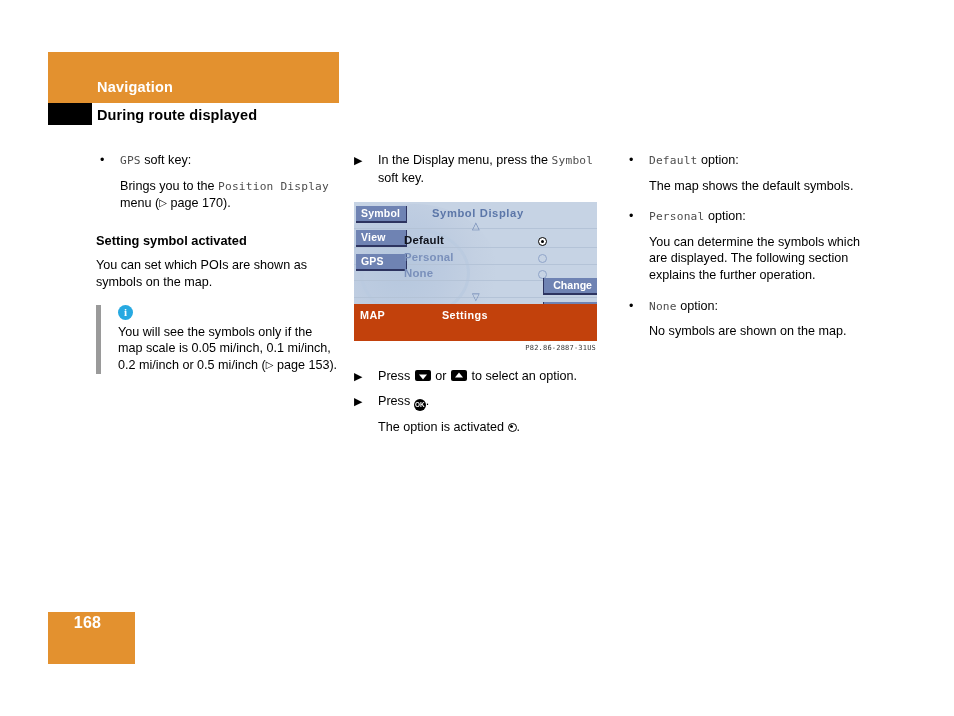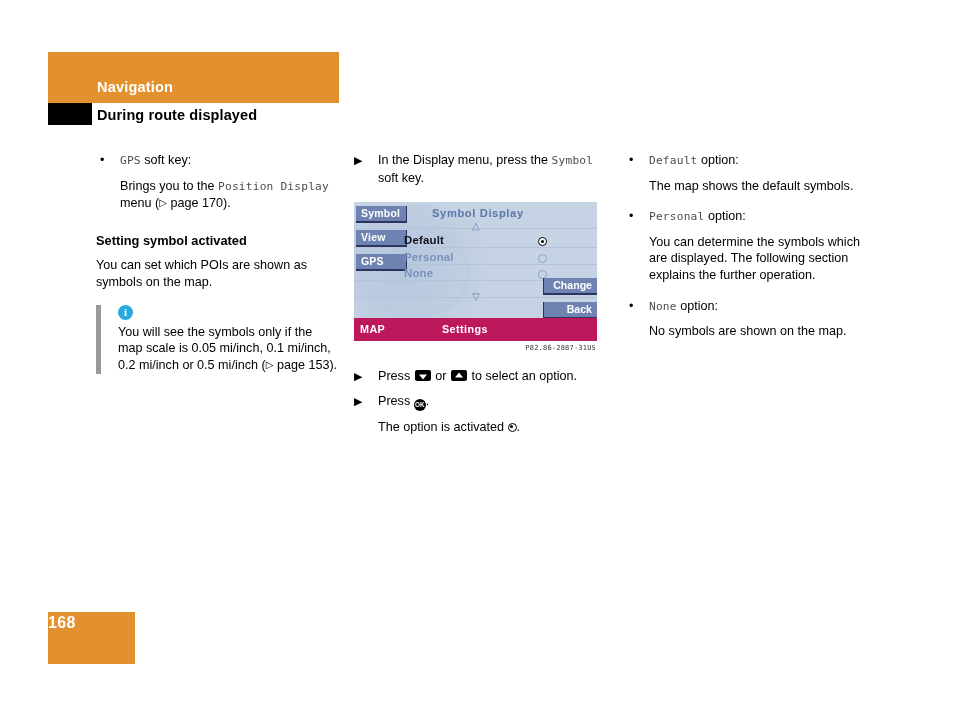--- a/index.html
+++ b/index.html
@@ -264,22 +264,22 @@
     border-left: 1px solid #2d3460;
     text-align: right;
     line-height: 12px;
   }
   .btn-change { top: 76px; width: 43px; }
   .btn-back   { top: 100px; width: 43px; }
 
   .scr-bottom {
     position: absolute;
     left: 0; right: 0; bottom: 0;
-    height: 23px;
-    background: #be185d;
+    height: 37px;
+    background: #c2410c;
   }
   .scr-bottom .bl {
     position: absolute;
     top: 5px;
     color: #ffffff;
     font-size: 10.8px;
     font-weight: bold;
     letter-spacing: 0.4px;
   }
   .bl-map { left: 6px; }
@@ -356,21 +356,21 @@
     top: 612px;
     width: 87px;
     height: 52px;
     background: #e3912f;
   }
   .pg-num {
     position: absolute;
     left: 48px;
     top: 614px;
     width: 87px;
-    text-align: left;
+    text-align: center;
     padding-right: 8px;
     box-sizing: border-box;
     font-size: 16px;
     font-weight: bold;
     color: #ffffff;
     letter-spacing: 0.3px;
   }
 </style>
 </head>
 <body>

